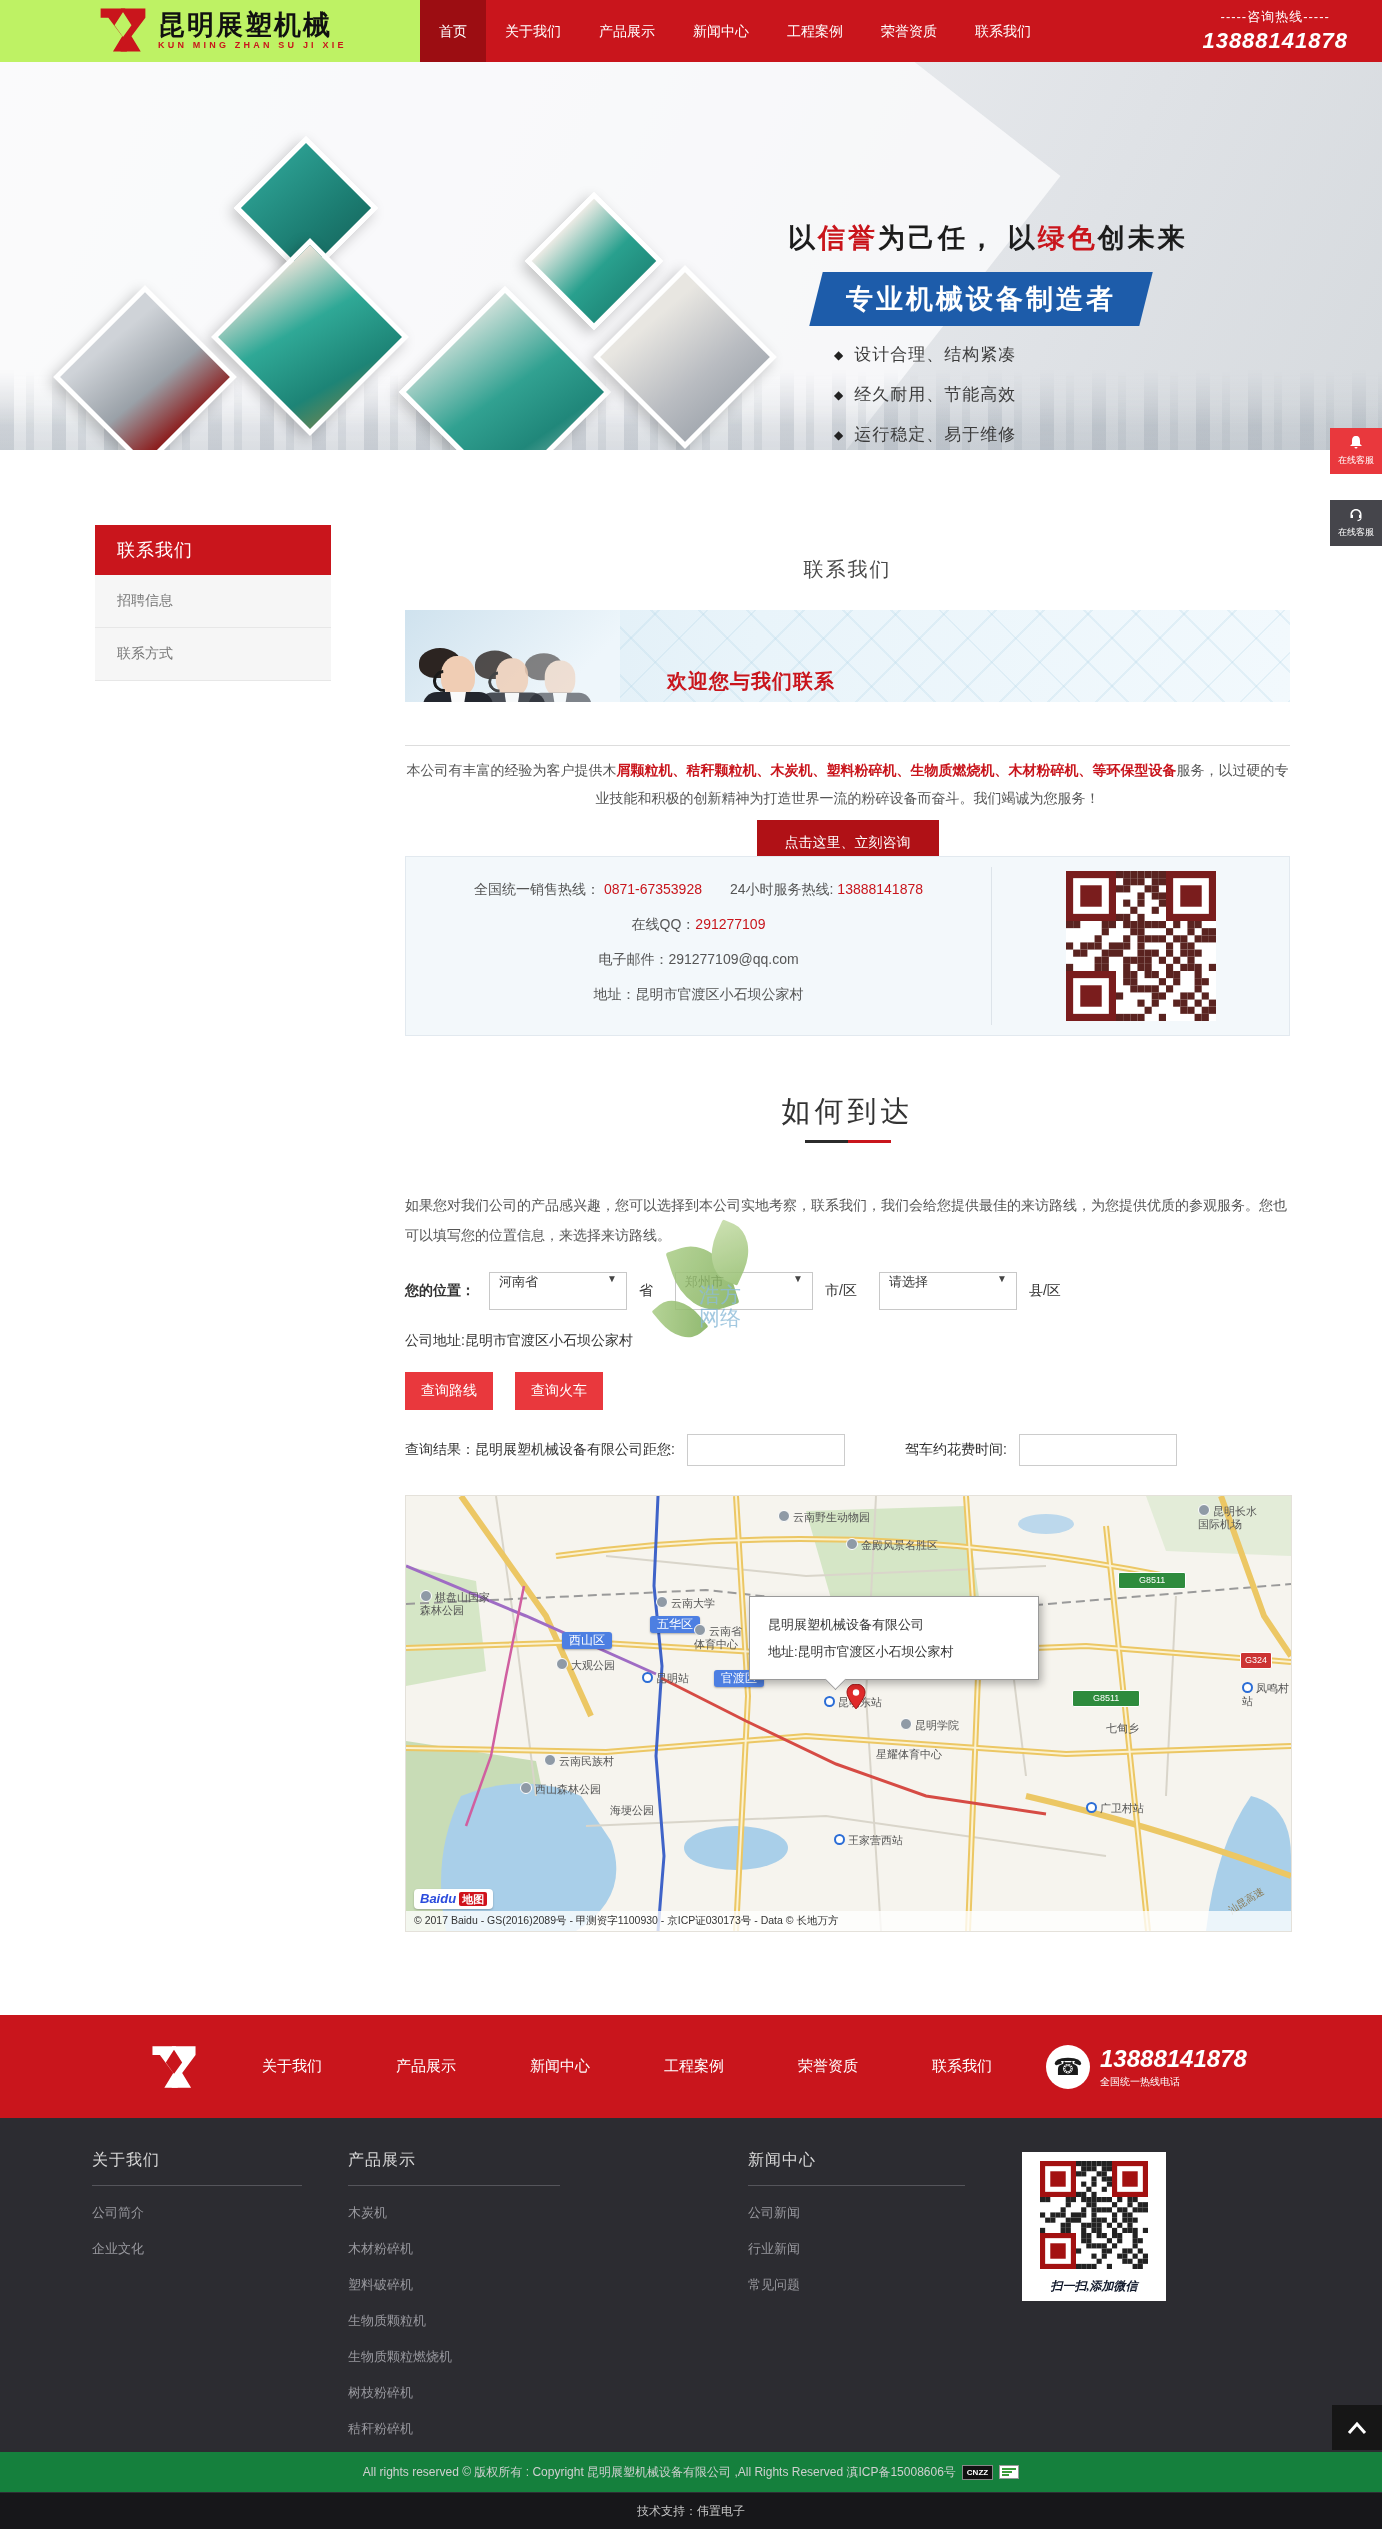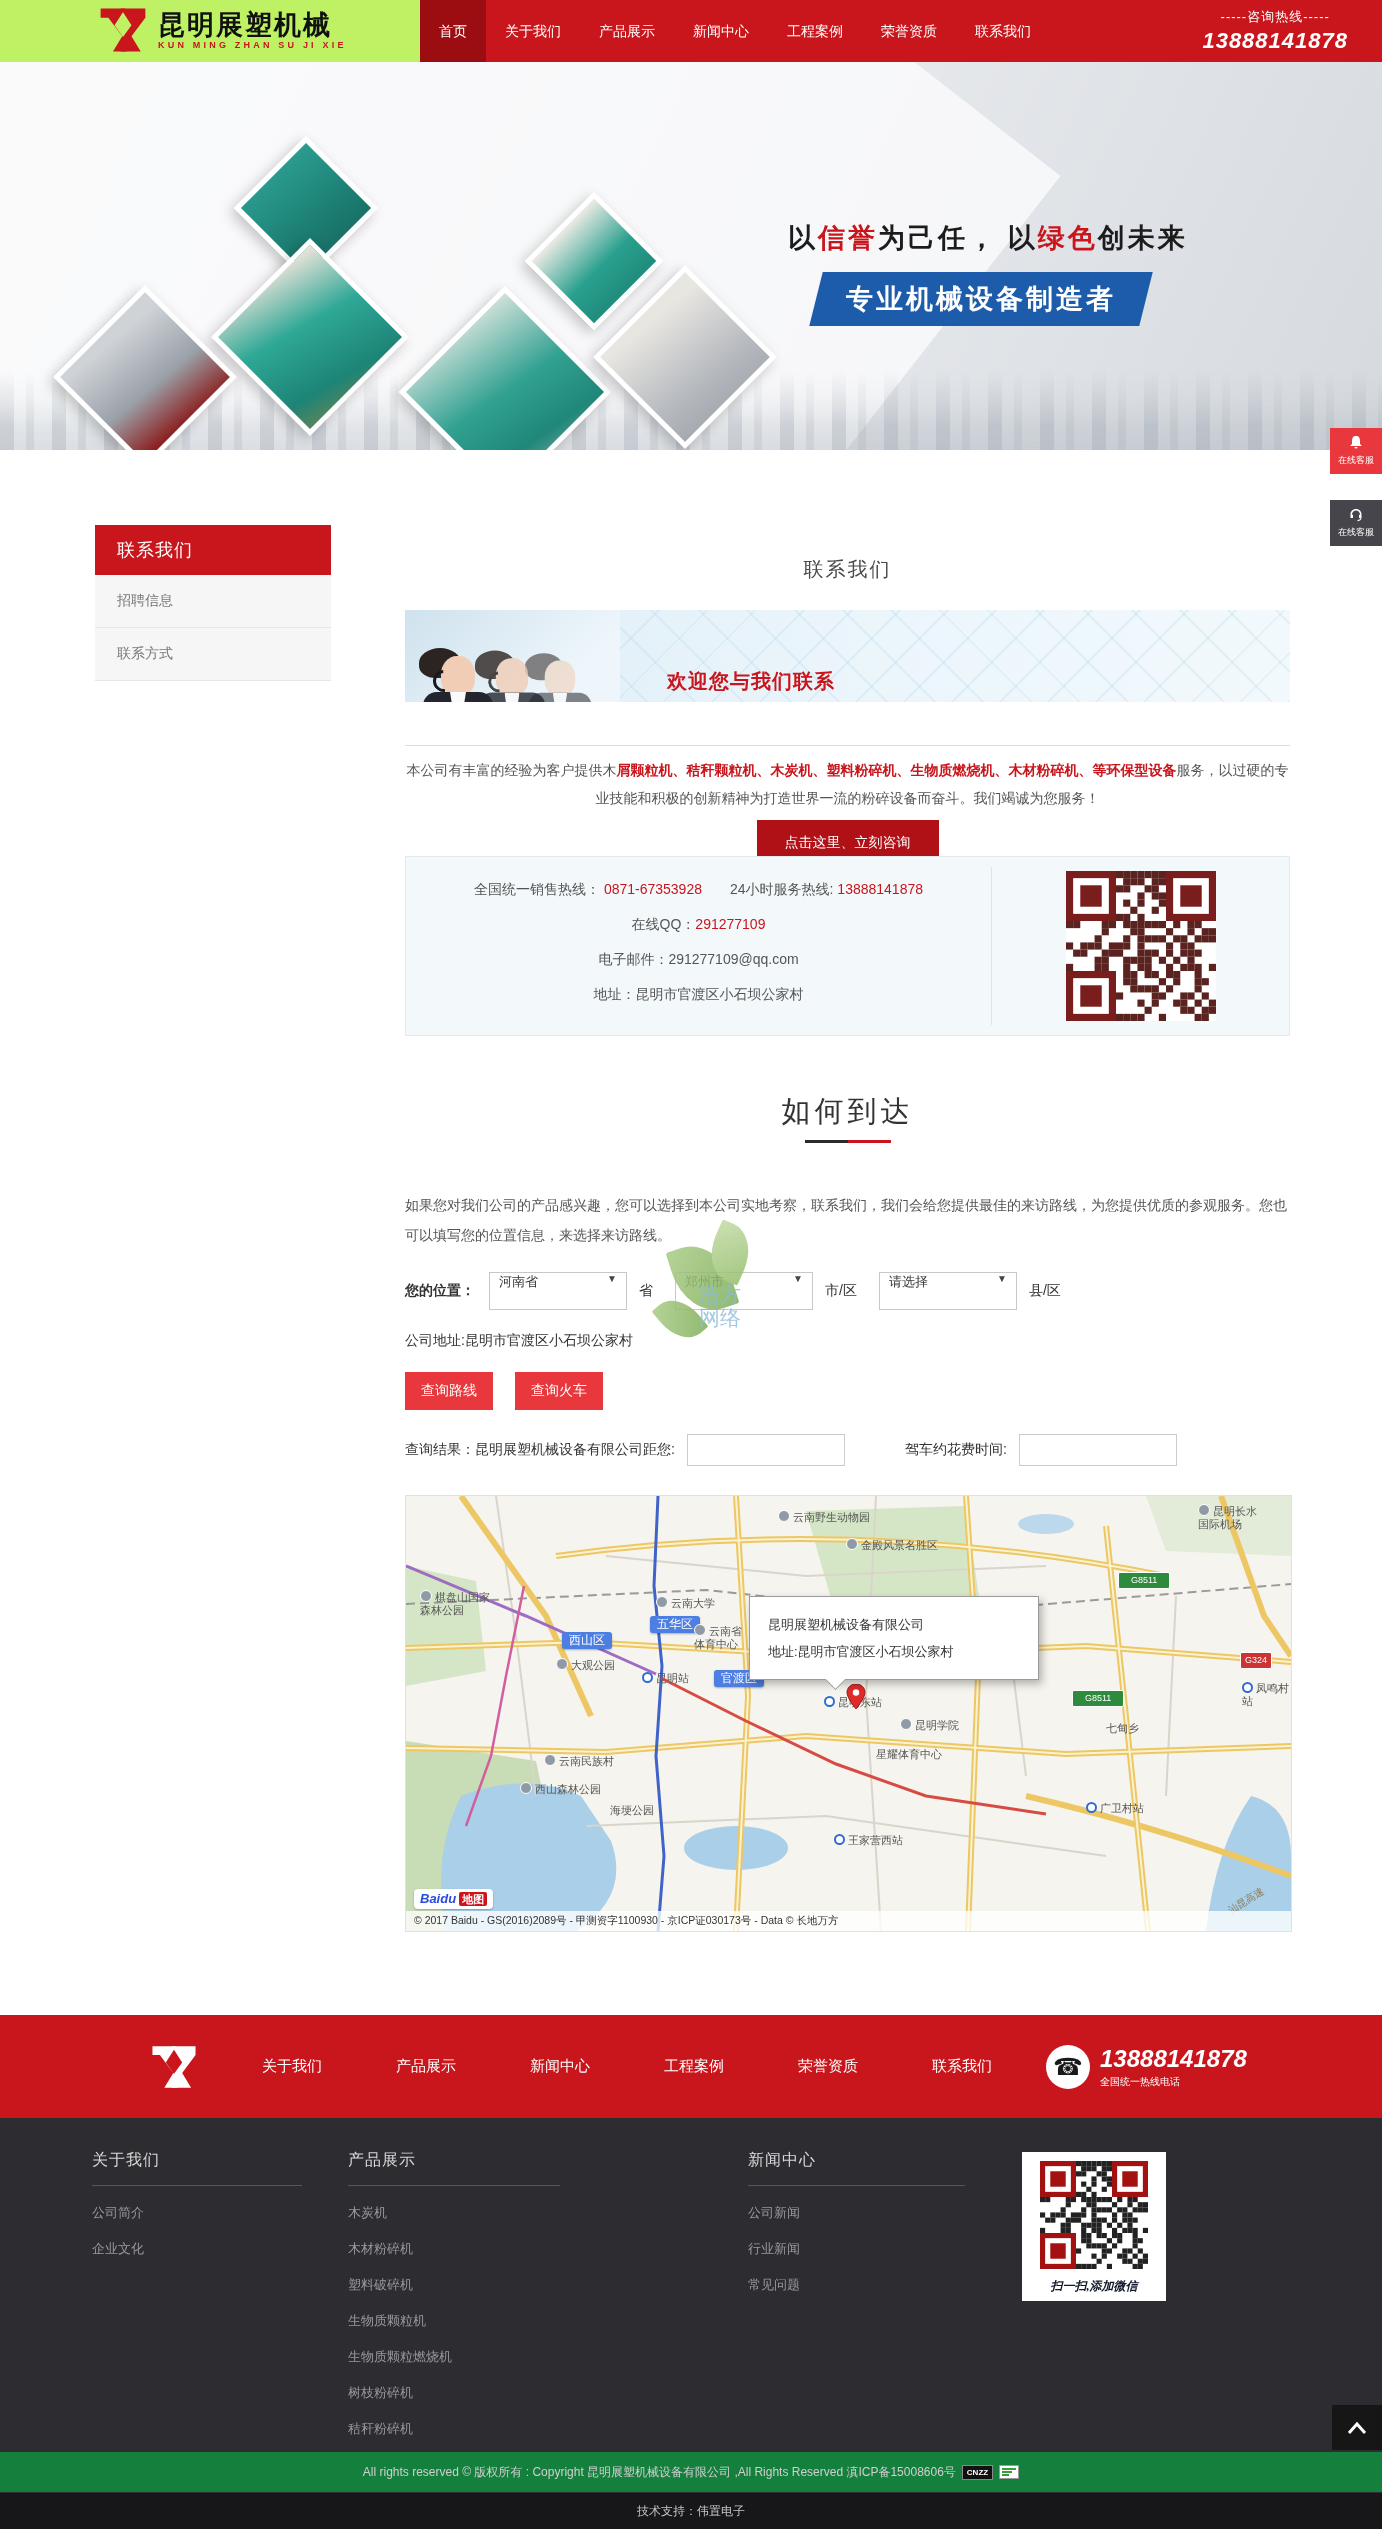--- a/index.html
+++ b/index.html
@@ -109,21 +109,21 @@
   .result-row{position:absolute;left:405px;top:1434px;width:885px;display:flex;align-items:center;font-size:14px;color:#333;}
   .inp{width:152px;height:28px;border:1px solid #ccc;background:#fff;margin-left:12px;}
   .result-row .lbl2{margin-left:60px;}
 
   
   .map{position:absolute;left:405px;top:1495px;width:885px;height:435px;background:#f7f5ef;overflow:hidden;border:1px solid #e4e1da;}
   .map-label{position:absolute;font-size:11px;color:#555;white-space:pre-line;line-height:13px;z-index:3;}
   .map-label .poi-ic{display:inline-block;width:10px;height:10px;border-radius:50%;background:#8f9aa6;border:1px solid #fff;margin-right:3px;vertical-align:-1px;}
   .map-label.station .poi-ic{background:#fff;border:2px solid #2b6dd6;width:7px;height:7px;}
   .map-label.district{background:#4d7fe2;color:#fff;border-radius:3px;padding:2px 7px;font-size:12px;box-shadow:0 1px 2px rgba(0,0,0,.3);}
-  .map-label.badge-g{background:#2e8b3d;color:#fff;font-size:9px;border-radius:2px;padding:1px 12px;border:1px solid #fff;}
+  .map-label.badge-g{background:#2e8b3d;color:#fff;font-size:9px;border-radius:2px;padding:1px 20px;border:1px solid #fff;}
   .map-label.badge-r{background:#c33;color:#fff;font-size:9px;border-radius:2px;padding:1px 4px;border:1px solid #fff;}
   .map-label.roadname{color:#8a7a55;transform:rotate(-32deg);font-size:10px;}
   .map-popup{position:absolute;left:343px;top:100px;width:252px;background:#fff;border:1px solid #9a9a9a;
              box-shadow:3px 4px 8px rgba(0,0,0,.28);padding:14px 18px;font-size:13px;color:#333;line-height:27px;z-index:6;}
   .map-popup:after{content:"";position:absolute;left:78px;bottom:-8px;width:14px;height:14px;background:#fff;
              border-right:1px solid #9a9a9a;border-bottom:1px solid #9a9a9a;transform:rotate(45deg);}
   .map-pin{position:absolute;left:440px;top:188px;z-index:5;}
   .baidu-logo{position:absolute;left:8px;bottom:22px;background:#fff;border-radius:4px;padding:2px 6px;font-size:13px;font-weight:bold;z-index:7;box-shadow:0 1px 2px rgba(0,0,0,.25);}
   .baidu-logo .b1{color:#2b4bdd;font-style:italic;}
   .baidu-logo .b2{background:#d0121b;color:#fff;font-size:11px;padding:1px 3px;border-radius:2px;margin-left:3px;font-style:normal;}
@@ -208,20 +208,25 @@
       </div>
     <div class="dia" style="left:430px;top:255px;width:140px;height:140px;overflow:hidden;">
         <div class="dia-i" style="background:linear-gradient(145deg,#f0eee9 15%,#31a191 50%,#20877a 70%,#d8d4cc);"></div>
       </div>
     <div class="dia" style="left:620px;top:230px;width:120px;height:120px;overflow:hidden;">
         <div class="dia-i" style="background:linear-gradient(140deg,#e8e6e1 30%,#b9bcc1 60%,#87909a);"></div>
       </div>
     <div class="banner-text">
       <div class="slogan" id="slogan"><span>以</span><span class="rd">信誉</span><span>为己任， 以</span><span class="rd">绿色</span><span>创未来</span></div>
       <div class="blue-flag"><span>专业机械设备制造者</span></div>
+      <div class="bullets" id="banner-bullets">
+          <div class="bullet">设计合理、结构紧凑</div>
+          <div class="bullet">经久耐用、节能高效</div>
+          <div class="bullet">运行稳定、易于维修</div>
+        </div>
     </div>
   </div>
 
   <div class="float-tab tab-red">
     <svg width="16" height="16" viewBox="0 0 16 16">
         <path d="M8,1 C5,1 4,3 4,6 L4,9 L2,11 L14,11 L12,9 L12,6 C12,3 11,1 8,1 Z M6.5,12 a1.5,1.5 0 0 0 3,0 Z" fill="#fff"></path>
       </svg>
     <div class="ft-label">在线客服</div>
   </div>
   <div class="float-tab tab-dark">

